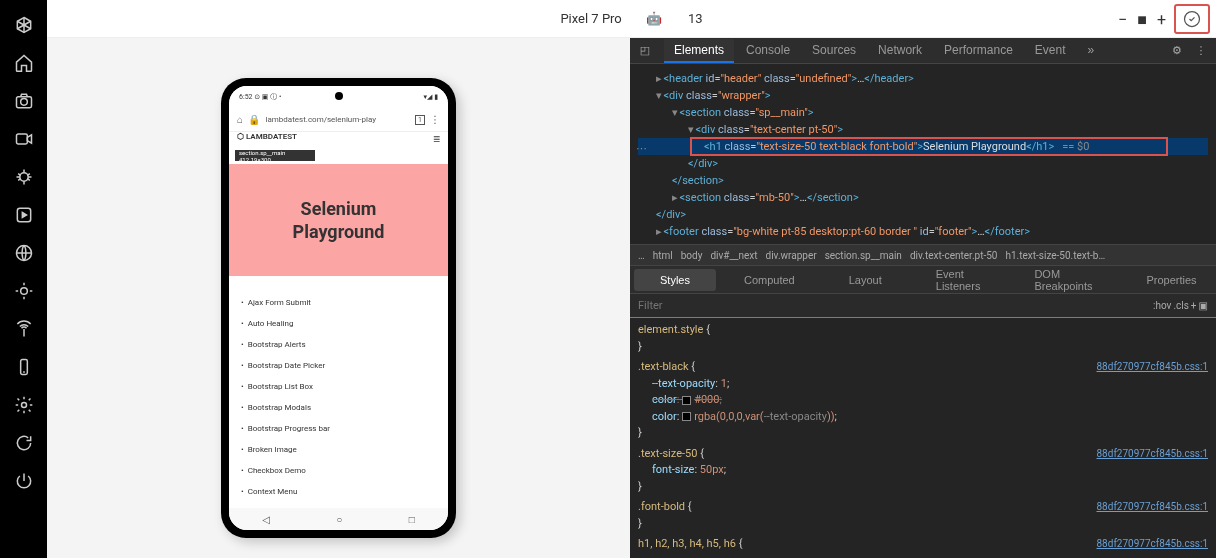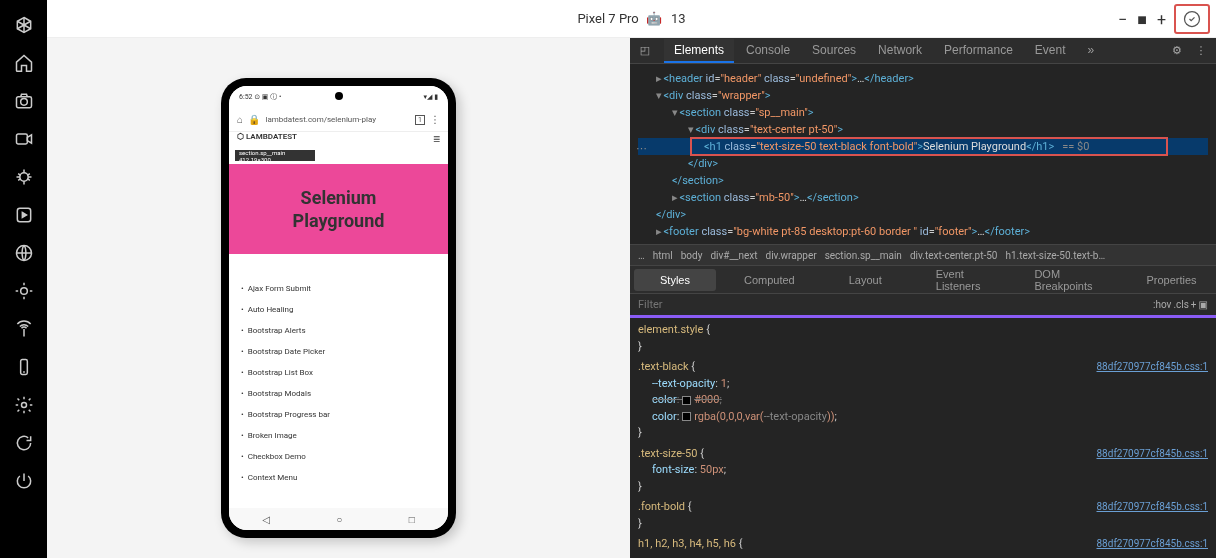--- a/index.html
+++ b/index.html
@@ -1,38 +1,38 @@
 <!DOCTYPE html>
 <html><head>
 <meta charset="utf-8">
 <style>
 *{margin:0;padding:0;box-sizing:border-box;font-family:-apple-system,BlinkMacSystemFont,"Segoe UI",Roboto,sans-serif}
 body{width:1216px;height:558px;background:#fff;overflow:hidden;position:relative}
 .left-rail{position:absolute;left:0;top:0;width:47px;height:558px;background:#000;display:flex;flex-direction:column;align-items:center;padding-top:15px;gap:18px}
 .left-rail .ico{width:20px;height:20px;color:#ccc;cursor:pointer;display:flex;align-items:center;justify-content:center}
 .left-rail svg{width:20px;height:20px;stroke:#ccc;fill:none;stroke-width:1.8}
 .top-bar{position:absolute;left:47px;top:0;right:0;height:38px;background:#fff;display:flex;align-items:center;justify-content:center;border-bottom:1px solid #eee}
-.device-label{font-size:13px;color:#333;display:flex;align-items:flex-start;gap:8px}
+.device-label{font-size:13px;color:#333;display:flex;align-items:flex-start;gap:25px}
 .android-badge{color:#3ddc84;font-weight:bold}
 .zoom-controls{position:absolute;right:50px;top:0;height:38px;display:flex;align-items:center;gap:10px;font-size:16px;color:#333}
 .zoom-controls span{cursor:pointer}
 .red-ring{position:absolute;right:6px;top:4px;width:36px;height:30px;border:2px solid #d9534f;border-radius:3px;display:flex;align-items:center;justify-content:center}
 .phone-area{position:absolute;left:47px;top:38px;width:583px;height:520px;background:#f4f4f4;display:flex;justify-content:center;padding-top:40px}
 .phone{width:235px;height:460px;background:#000;border-radius:25px;padding:8px;box-shadow:4px 4px 12px rgba(0,0,0,.2)}
 .screen{width:100%;height:100%;background:#fff;border-radius:18px;overflow:hidden;position:relative;display:flex;flex-direction:column}
 .status-bar{height:18px;background:#fff;display:flex;align-items:center;justify-content:space-between;padding:11px 10px;font-size:7px;color:#333}
 .camera-dot{position:absolute;top:6px;left:50%;transform:translateX(-50%);width:8px;height:8px;background:#000;border-radius:50%}
 .url-row{height:24px;background:#fff;display:flex;align-items:center;gap:5px;padding:0 8px;font-size:8px;border-bottom:1px solid #eee}
 .url-text{flex:1;color:#555;overflow:hidden;white-space:nowrap}
 .url-row .ic{color:#555;font-size:10px}
 .brand-row{height:22px;display:flex;align-items:flex-start;justify-content:space-between;padding:0 8px;font-size:8px;color:#333;position:relative}
 .size-hint{position:absolute;width:80px;height:11px;background:#333;color:#fff;font-size:6px;left:6px;top:18px;display:flex;align-items:center;padding:0 4px;z-index:2}
-.hero{background:#ec4899;height:90px;display:flex;align-items:center;justify-content:center;flex-direction:column;margin-top:10px}
+.hero{background:#fca5a5;height:112px;display:flex;align-items:center;justify-content:center;flex-direction:column;margin-top:10px}
 .hero-title{font-size:18px;font-weight:bold;color:#333;text-align:center;line-height:1.3}
-.link-list{flex:1;padding:24px 12px;overflow:hidden}
+.link-list{flex:1;padding:16px 12px;overflow:hidden}
 .link-list .itm{font-size:8px;color:#333;padding:6px 0;display:flex;align-items:center;gap:4px}
 .link-list .itm::before{content:"•";color:#333}
 .nav-bar{height:22px;background:#f8f8f8;display:flex;align-items:center;justify-content:space-around;font-size:10px;color:#555}
 .nav-bar span{cursor:pointer}
 .devtools{position:absolute;left:630px;top:38px;right:0;height:520px;background:#242424;color:#ccc;font-family:Menlo,Consolas,monospace;font-size:11px;display:flex;flex-direction:column}
 .dt-toolbar{height:26px;background:#2d2d2d;display:flex;align-items:center;padding:0 6px;gap:4px;border-bottom:1px solid #444}
 .dt-btn{width:18px;height:18px;display:flex;align-items:center;justify-content:center;color:#aaa;cursor:pointer}
 .dt-tabs{display:flex;gap:2px;margin-left:6px}
 .dt-tab{padding:4px 10px;color:#999;cursor:pointer;font-family:-apple-system,sans-serif;font-size:12px}
 .dt-tab.active{color:#fff;border-bottom:2px solid #1a73e8;background:#333}
@@ -45,21 +45,21 @@
 .txt{color:#ddd}
 .dom-line{white-space:nowrap}
 .sel-line{background:#073a6b;position:relative;padding-left:16px}
 .red-box{position:absolute;border:2px solid #d9534f;pointer-events:none}
 .eq0{color:#888;margin-left:8px}
 .crumb{height:22px;background:#333;display:flex;align-items:center;padding:0 8px;gap:8px;font-size:10px;color:#aaa;border-top:1px solid #444;border-bottom:1px solid #444;overflow:hidden;white-space:nowrap}
 .crumb span{cursor:pointer}
 .style-tabs{height:28px;background:#2d2d2d;display:flex;align-items:center;padding:0 4px;gap:2px;border-bottom:1px solid #444}
 .style-tab{padding:5px 26px;color:#999;cursor:pointer;font-family:-apple-system,sans-serif;font-size:11px}
 .style-tab.active{color:#fff;background:#444;border-radius:3px}
-.filter-row{height:24px;background:#2a2a2a;display:flex;align-items:center;padding:0 8px;border-bottom:3px solid #8b5cf6}
+.filter-row{height:24px;background:#2a2a2a;display:flex;align-items:center;padding:0 8px;border-bottom:1px solid #8b5cf6}
 .filter-input{background:transparent;border:none;color:#888;font-size:11px;flex:1;outline:none}
 .filter-acts{display:flex;gap:2px;color:#aaa;font-size:10px}
 .filter-acts span{cursor:pointer}
 .styles-panel{flex:1;overflow:hidden;padding:4px 8px;line-height:1.5}
 .rule{margin-bottom:4px}
 .rule-head{display:flex;justify-content:space-between}
 .selector{color:#d7ba7d}
 .src{color:#6a9fd4;text-decoration:underline;cursor:pointer;font-size:10px}
 .prop{color:#9cdcfe;margin-left:14px}
 .pval{color:#ce9178}

